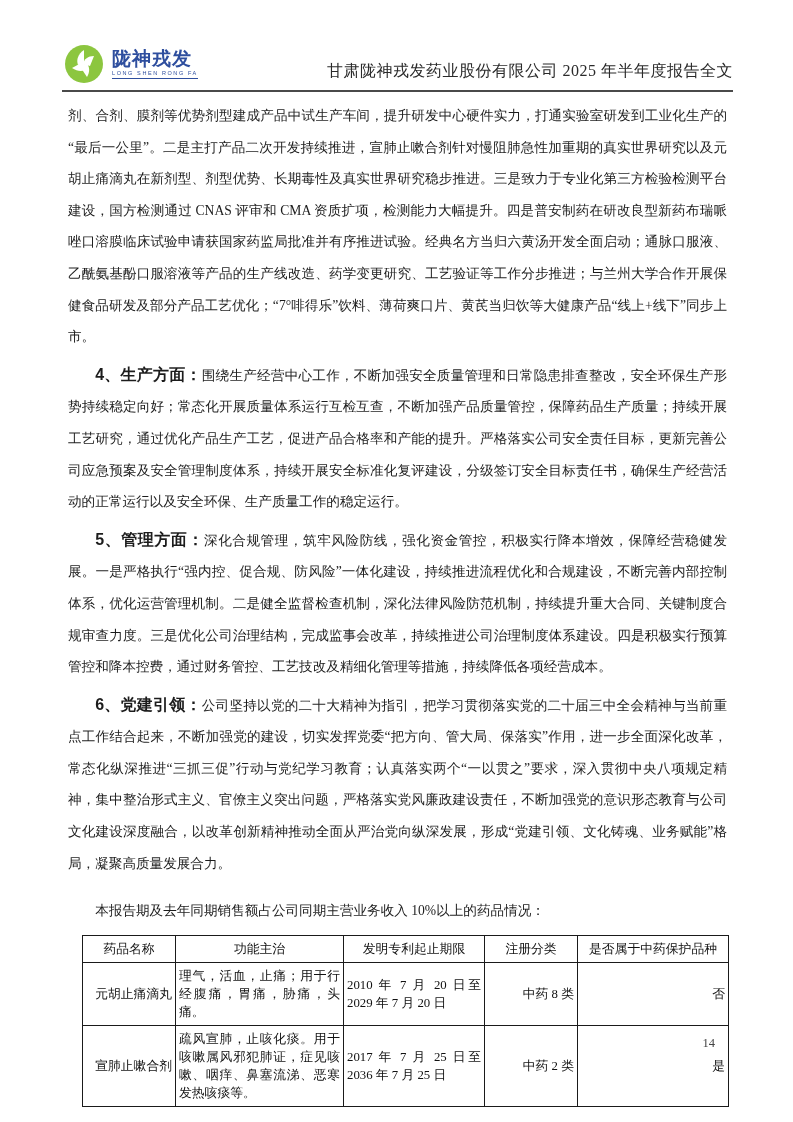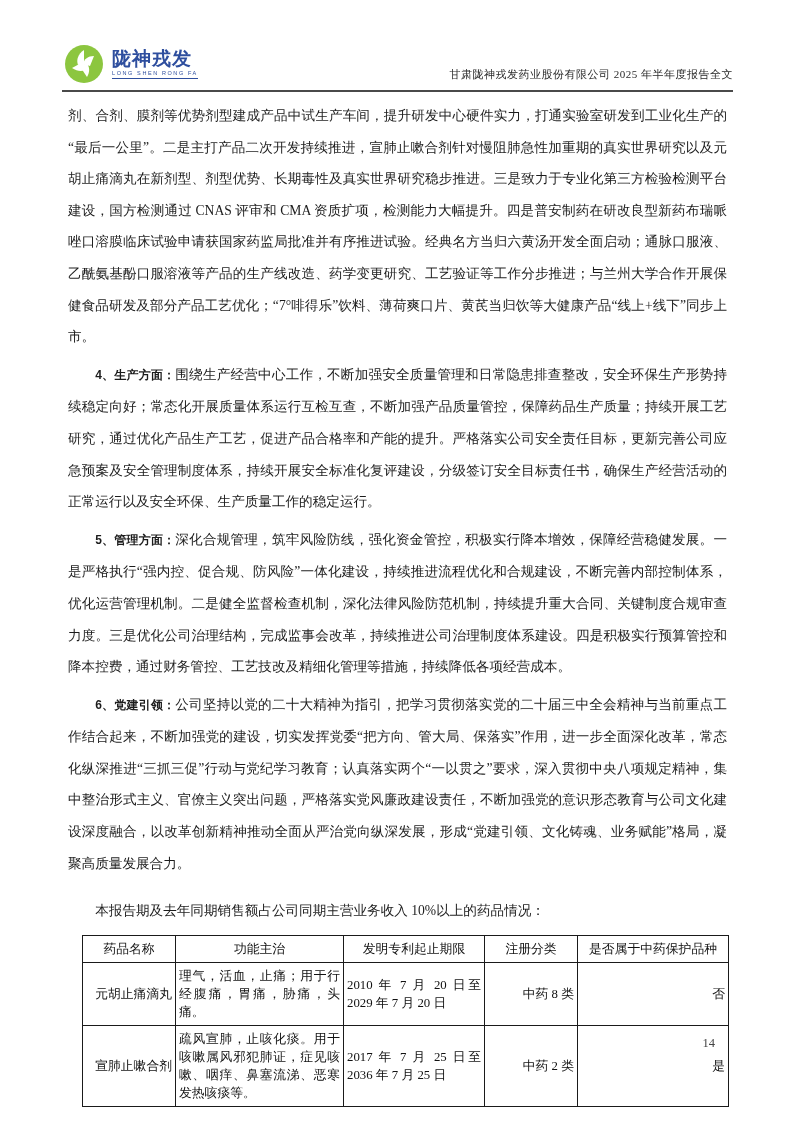--- a/index.html
+++ b/index.html
@@ -15,32 +15,32 @@
   }
   .content{position:absolute;left:62px;top:0;width:671px;}
   
   .hdr{position:relative;height:92px;}
   .hdr-rule{position:absolute;left:0;right:0;bottom:0;height:2px;background:#4a4a4a;}
   .logo{position:absolute;left:2px;top:44px;display:flex;align-items:center;gap:8px;justify-content:space-between;}
   .logo-mark{width:40px;height:40px;flex:0 0 auto;}
   .logo-txt{display:flex;flex-direction:column;line-height:1;}
   .logo-cn{font-family:"Liberation Sans","DejaVu Sans",sans-serif;font-weight:700;font-size:19px;color:#2e4e9e;letter-spacing:1px;}
   .logo-en{font-family:"Liberation Sans","DejaVu Sans",sans-serif;font-size:5.5px;color:#2e4e9e;letter-spacing:1.6px;margin-top:3px;border-bottom:1px solid #2e4e9e;padding-bottom:1px;}
-  .hdr-title{position:absolute;right:0;bottom:10px;font-size:11px;color:#2a2a2a;letter-spacing:0.5px;}
+  .hdr-title{position:absolute;right:0;bottom:10px;font-size:16px;color:#2a2a2a;letter-spacing:0.5px;}
   
   .body-text{margin-top:8px;}
   p.para{
     margin:6px;
     font-size:13.6px;
     line-height:31.6px;
     text-align:justify;
     text-justify:inter-ideograph;
   }
   p.para.indent{text-indent:2em;}
-  .lead{font-weight:700;font-family:"Liberation Sans","DejaVu Sans",sans-serif;font-size:12px;}
+  .lead{font-weight:700;font-family:"Liberation Sans","DejaVu Sans",sans-serif;font-size:16px;}
   
   .tbl-wrap{margin:8px 0 0 20px;}
   table.drug{
     border-collapse:collapse;
     table-layout:fixed;
     width:646px;
     font-size:12.8px;
     color:#111;
   }
   table.drug td,table.drug th{

